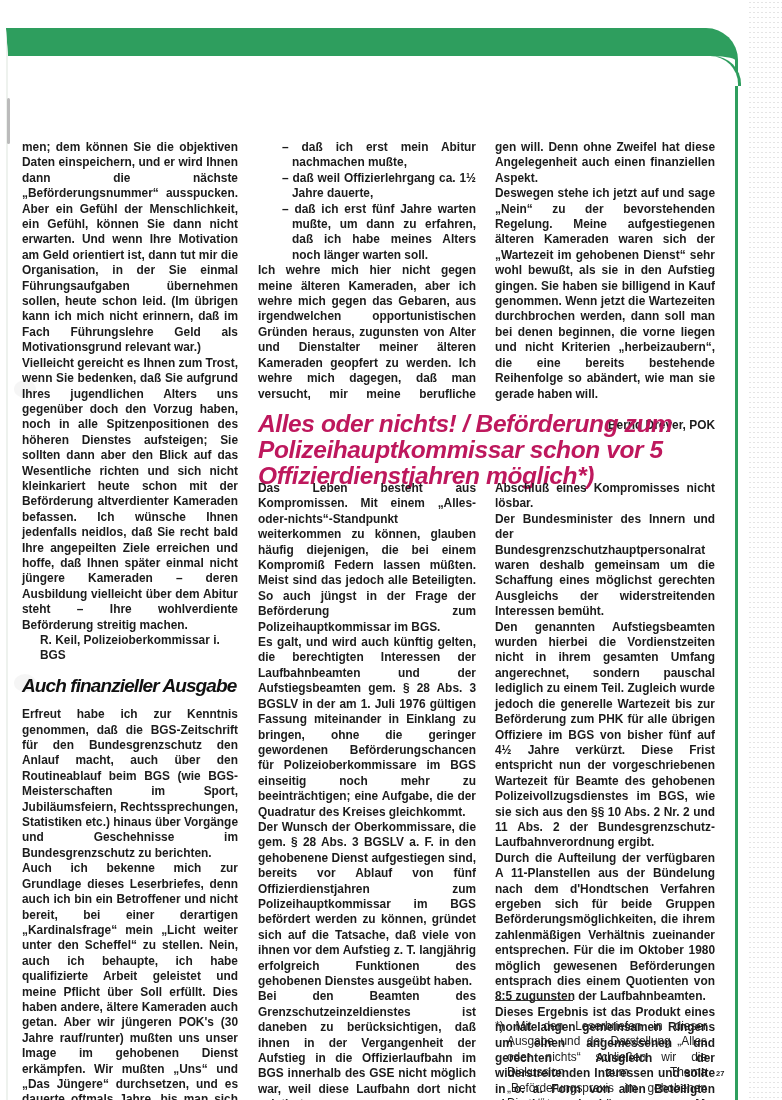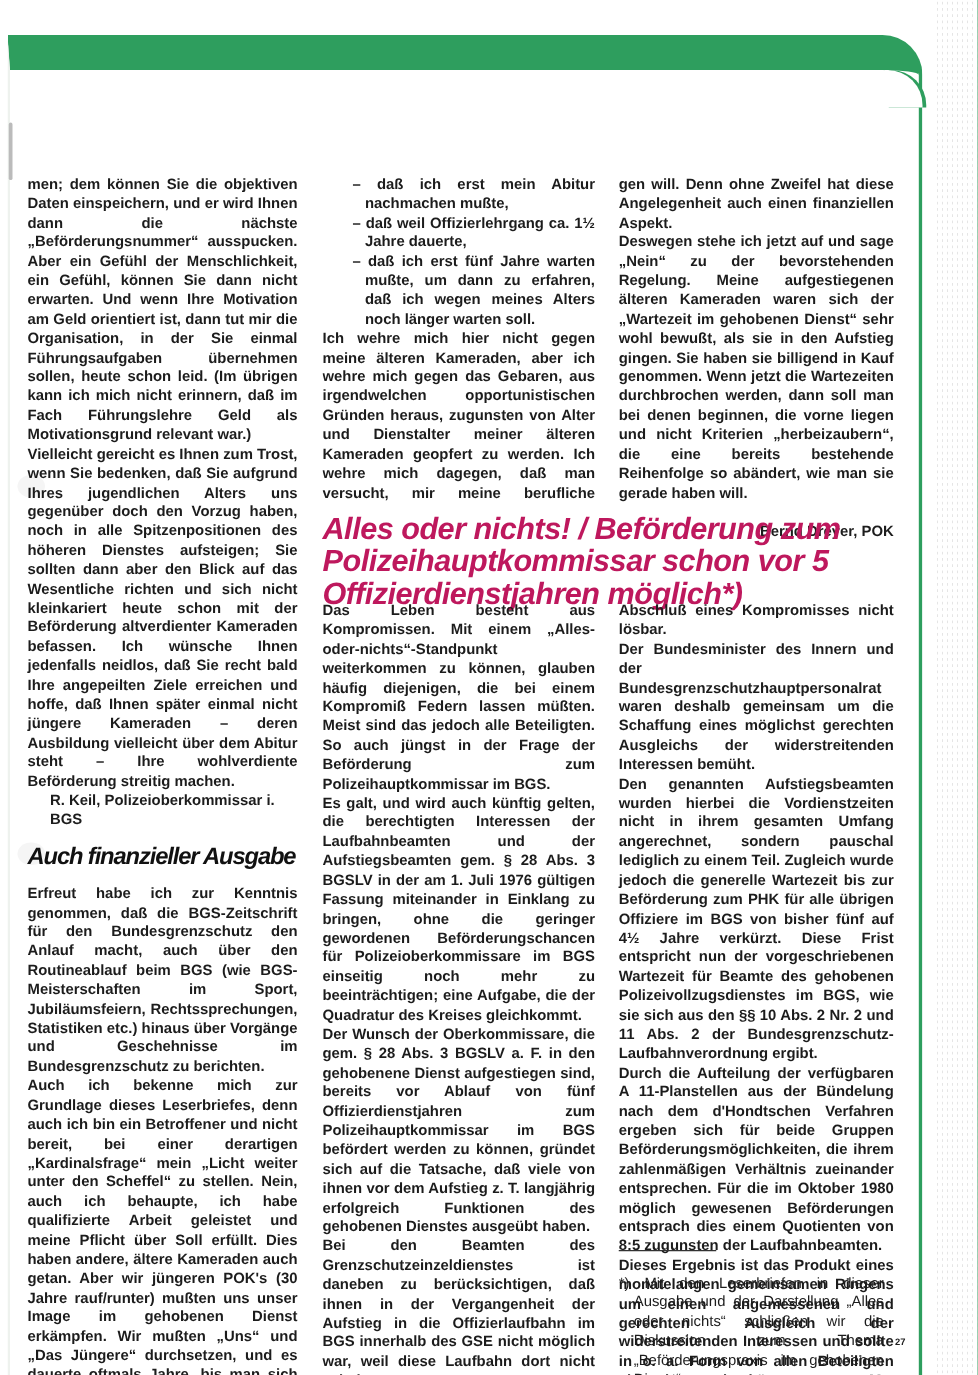--- a/index.html
+++ b/index.html
@@ -79,21 +79,21 @@
   <p class="sig">R. Keil, Polizeioberkommissar i. BGS</p>
   <h2 class="subhead">Auch finanzieller Ausgabe</h2>
   <p>Erfreut habe ich zur Kenntnis genommen, daß die BGS-Zeitschrift für den Bundesgrenzschutz den Anlauf macht, auch über den Routineablauf beim BGS (wie BGS-Meisterschaften im Sport, Jubiläumsfeiern, Rechtssprechungen, Statistiken etc.) hinaus über Vorgänge und Geschehnisse im Bundesgrenzschutz zu berichten.</p>
   <p>Auch ich bekenne mich zur Grundlage dieses Leserbriefes, denn auch ich bin ein Betroffener und nicht bereit, bei einer derartigen „Kardinalsfrage“ mein „Licht weiter unter den Scheffel“ zu stellen. Nein, auch ich behaupte, ich habe qualifizierte Arbeit geleistet und meine Pflicht über Soll erfüllt. Dies haben andere, ältere Kameraden auch getan. Aber wir jüngeren POK's (30 Jahre rauf/runter) mußten uns unser Image im gehobenen Dienst erkämpfen. Wir mußten „Uns“ und „Das Jüngere“ durchsetzen, und es dauerte oftmals Jahre, bis man sich vom „obligatorischen Ausreichend“ in unserem allzu gerechten Beurteilungssystem zum „Vollbefriedigend“ oder gar „Gut“ hocharbeiten konnte; Zitat: „Ein junger Offizier kann nie ‚Gut‘ sein. Wie soll er sich sonst noch steigern?“</p>
 
 </div>
 
 <div class="col col2">
   <p class="dash">– daß ich erst mein Abitur nachmachen mußte,</p>
   <p class="dash">– daß weil Offizierlehrgang ca. 1½ Jahre dauerte,</p>
-  <p class="dash">– daß ich erst fünf Jahre warten mußte, um dann zu erfahren, daß ich wegen meines Alters noch länger warten soll.</p>
+  <p class="dash">– daß ich erst fünf Jahre warten mußte, um dann zu erfahren, daß ich habe meines Alters noch länger warten soll.</p>
   <p style="height:138px;overflow:hidden">Ich wehre mich hier nicht gegen meine älteren Kameraden, aber ich wehre mich gegen das Gebaren, aus irgendwelchen opportunistischen Gründen heraus, zugunsten von Alter und Dienstalter meiner älteren Kameraden geopfert zu werden. Ich wehre mich dagegen, daß man versucht, mir meine berufliche Perspektive abzuschneiden, und daß man mich um einen Teil der Früchte meiner Arbeit bringen will. Denn ohne Zweifel hat diese Angelegenheit auch einen finanziellen Aspekt.</p>
 </div>
 
 <div class="col col3">
   <p>gen will. Denn ohne Zweifel hat diese Angelegenheit auch einen finanziellen Aspekt.</p>
   <p>Deswegen stehe ich jetzt auf und sage „Nein“ zu der bevorstehenden Regelung. Meine aufgestiegenen älteren Kameraden waren sich der „Wartezeit im gehobenen Dienst“ sehr wohl bewußt, als sie in den Aufstieg gingen. Sie haben sie billigend in Kauf genommen. Wenn jetzt die Wartezeiten durchbrochen werden, dann soll man bei denen beginnen, die vorne liegen und nicht Kriterien „herbeizaubern“, die eine bereits bestehende Reihenfolge so abändert, wie man sie gerade haben will.</p>
   <p class="sig">Bernd Dreyer, POK</p>
 </div>
 
 <h1 class="headline">Alles oder nichts! / Beförderung zum Polizeihauptkommissar schon vor 5 Offizierdienstjahren möglich*)</h1>

